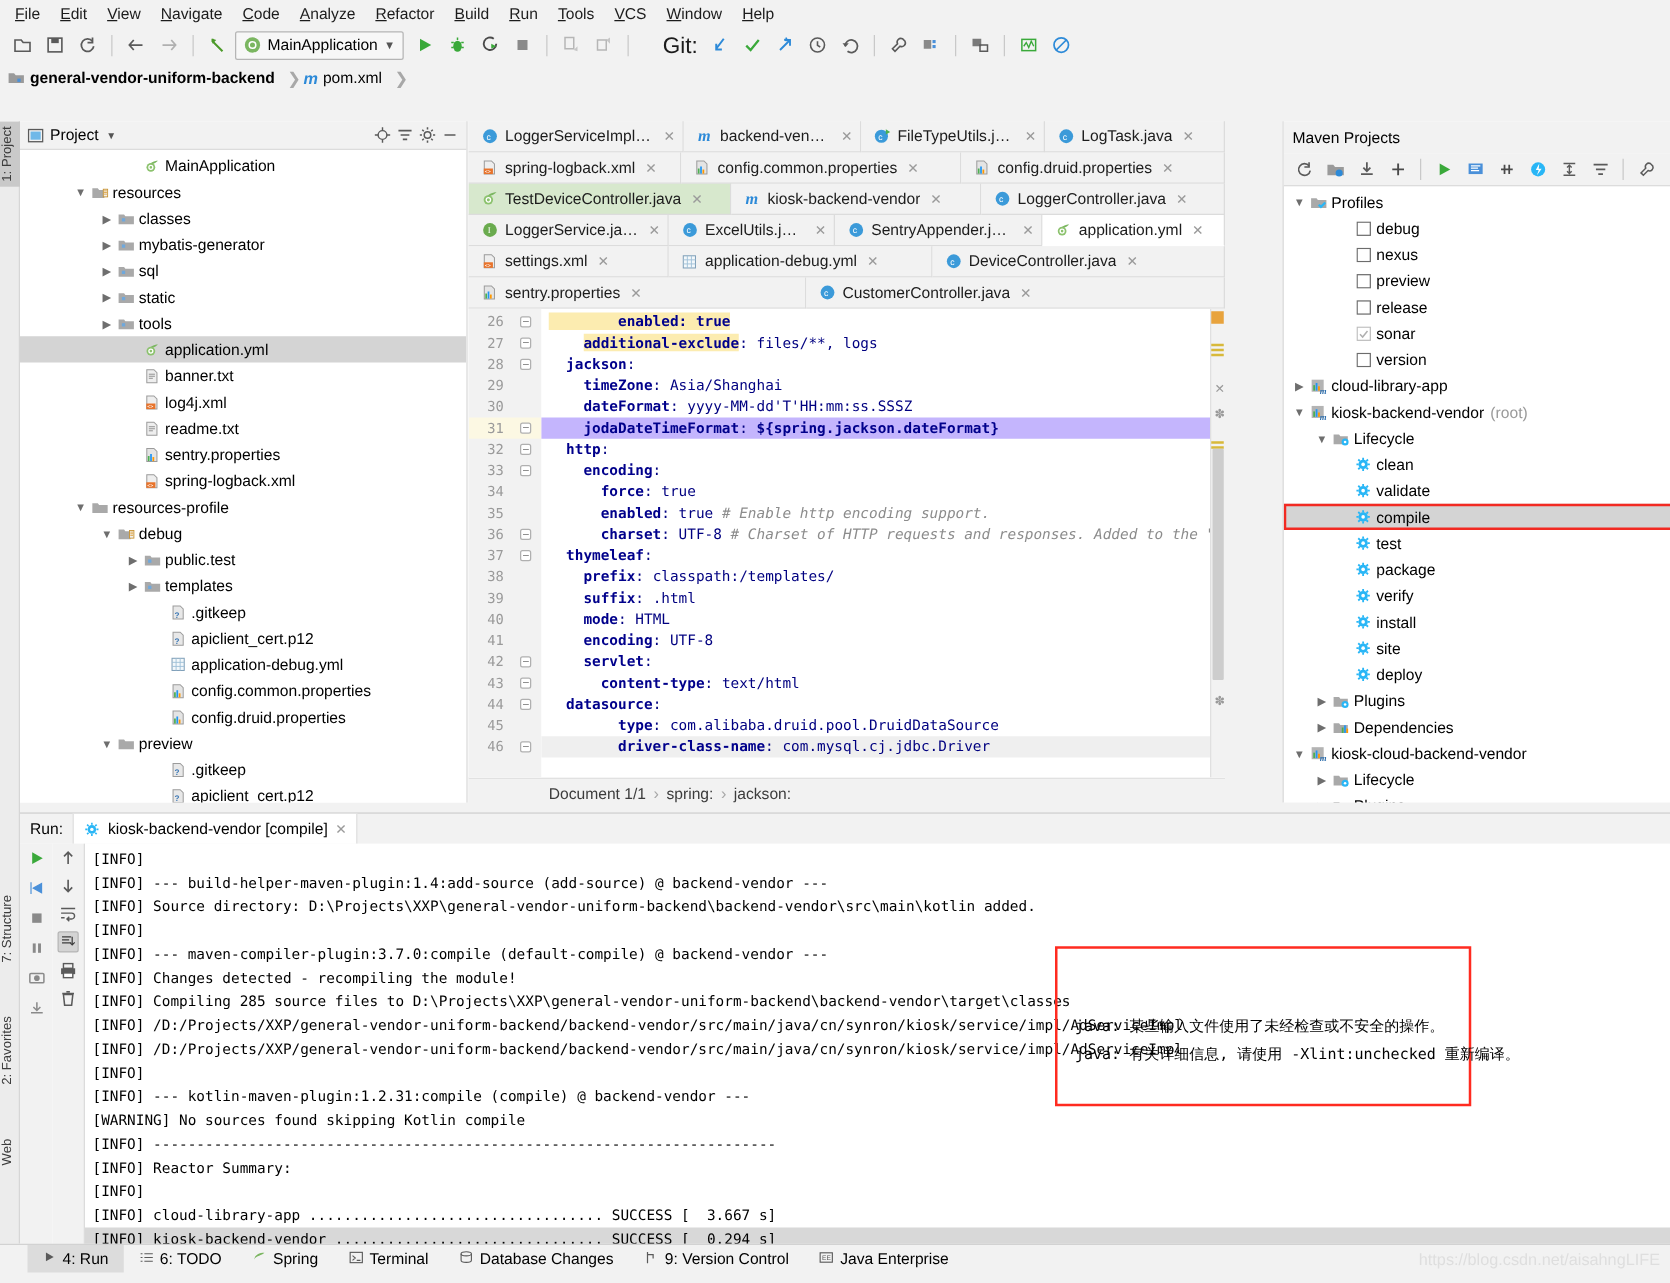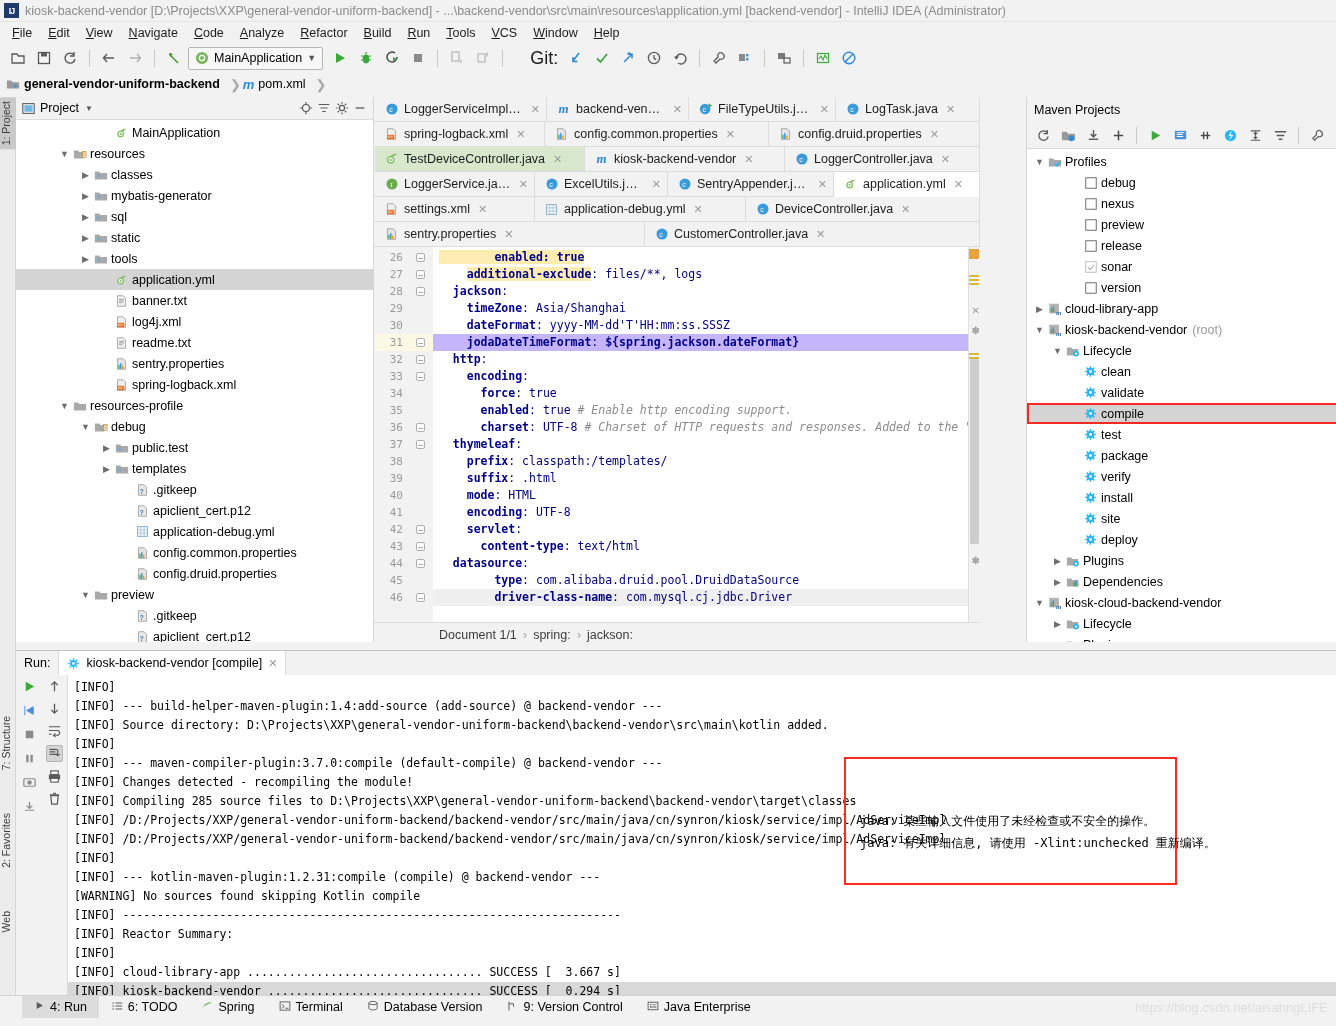--- a/index.html
+++ b/index.html
@@ -145,24 +145,20 @@
   .stab.active { background:#dcdcdc; }
   .watermark { position:absolute; right:8px; top:4px; font-size:13px; color:#dedede; }
 
   .ico-svg { display:block; }
 </style>
 </head>
 <body>
 
 <div id="app">
 
-  <div class="titlebar">
-    <div class="title-ij-icon">IJ</div>
-    <div class="title-text">kiosk-backend-vendor [D:\Projects\XXP\general-vendor-uniform-backend] - ...\backend-vendor\src\main\resources\application.yml [backend-vendor] - IntelliJ IDEA (Administrator)</div>
-  </div>
 
   <div class="menubar" id="menubar">
       <div class="menu-item"><u>F</u>ile</div>
       <div class="menu-item"><u>E</u>dit</div>
       <div class="menu-item"><u>V</u>iew</div>
       <div class="menu-item"><u>N</u>avigate</div>
       <div class="menu-item"><u>C</u>ode</div>
       <div class="menu-item"><u>A</u>nalyze</div>
       <div class="menu-item"><u>R</u>efactor</div>
       <div class="menu-item"><u>B</u>uild</div>
@@ -1398,21 +1394,21 @@
               <rect x="1.5" y="2.5" width="13" height="11" fill="none" stroke="#5a5a5a" stroke-width="1.2"></rect>
               <path d="M4 6l3 2.5L4 11M8.5 11h4" stroke="#5a5a5a" stroke-width="1.2" fill="none"></path>
             </svg></span>
           <span>Terminal</span>
         </div>
         <div class="stab">
           <span><svg width="12" height="12" viewBox="0 0 16 16">
               <ellipse cx="8" cy="4" rx="5.5" ry="2.2" fill="none" stroke="#5a5a5a" stroke-width="1.2"></ellipse>
               <path d="M2.5 4v7c0 1.2 2.5 2.2 5.5 2.2s5.5-1 5.5-2.2V4" fill="none" stroke="#5a5a5a" stroke-width="1.2"></path>
             </svg></span>
-          <span>Database Version</span>
+          <span>Database Changes</span>
         </div>
         <div class="stab">
           <span><svg width="12" height="12" viewBox="0 0 16 16">
               <path d="M4 2v12M4 5h6v4" fill="none" stroke="#5a5a5a" stroke-width="1.3"></path>
             </svg></span>
           <span>9: Version Control</span>
         </div>
         <div class="stab">
           <span><svg width="12" height="12" viewBox="0 0 16 16">
               <rect x="1.5" y="3" width="13" height="10" fill="none" stroke="#5a5a5a" stroke-width="1.2"></rect>

